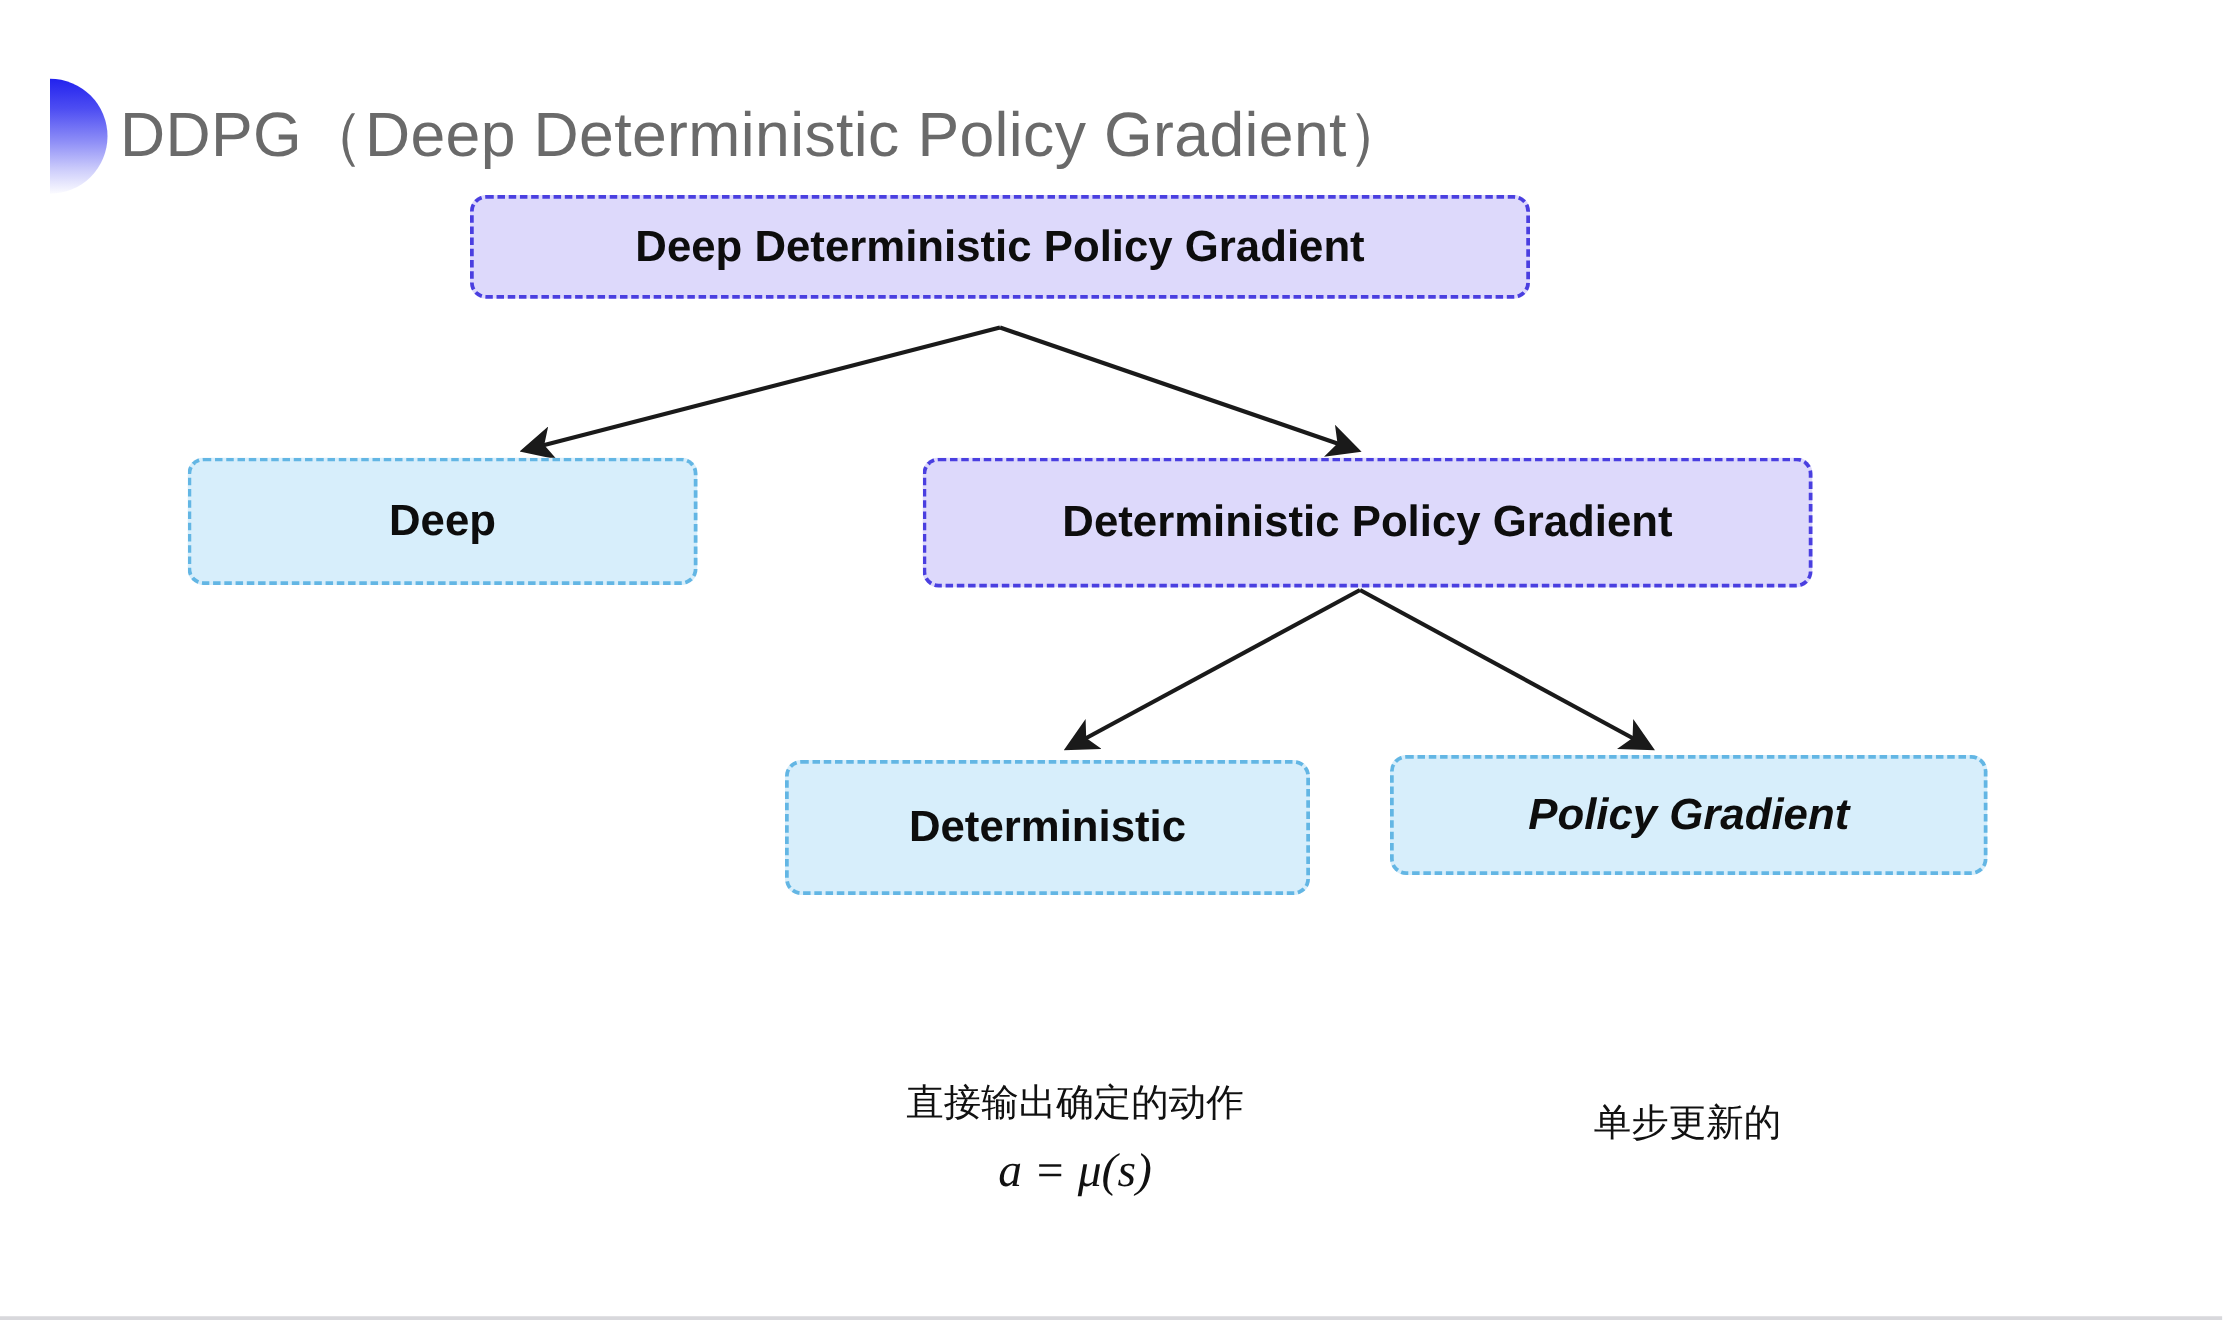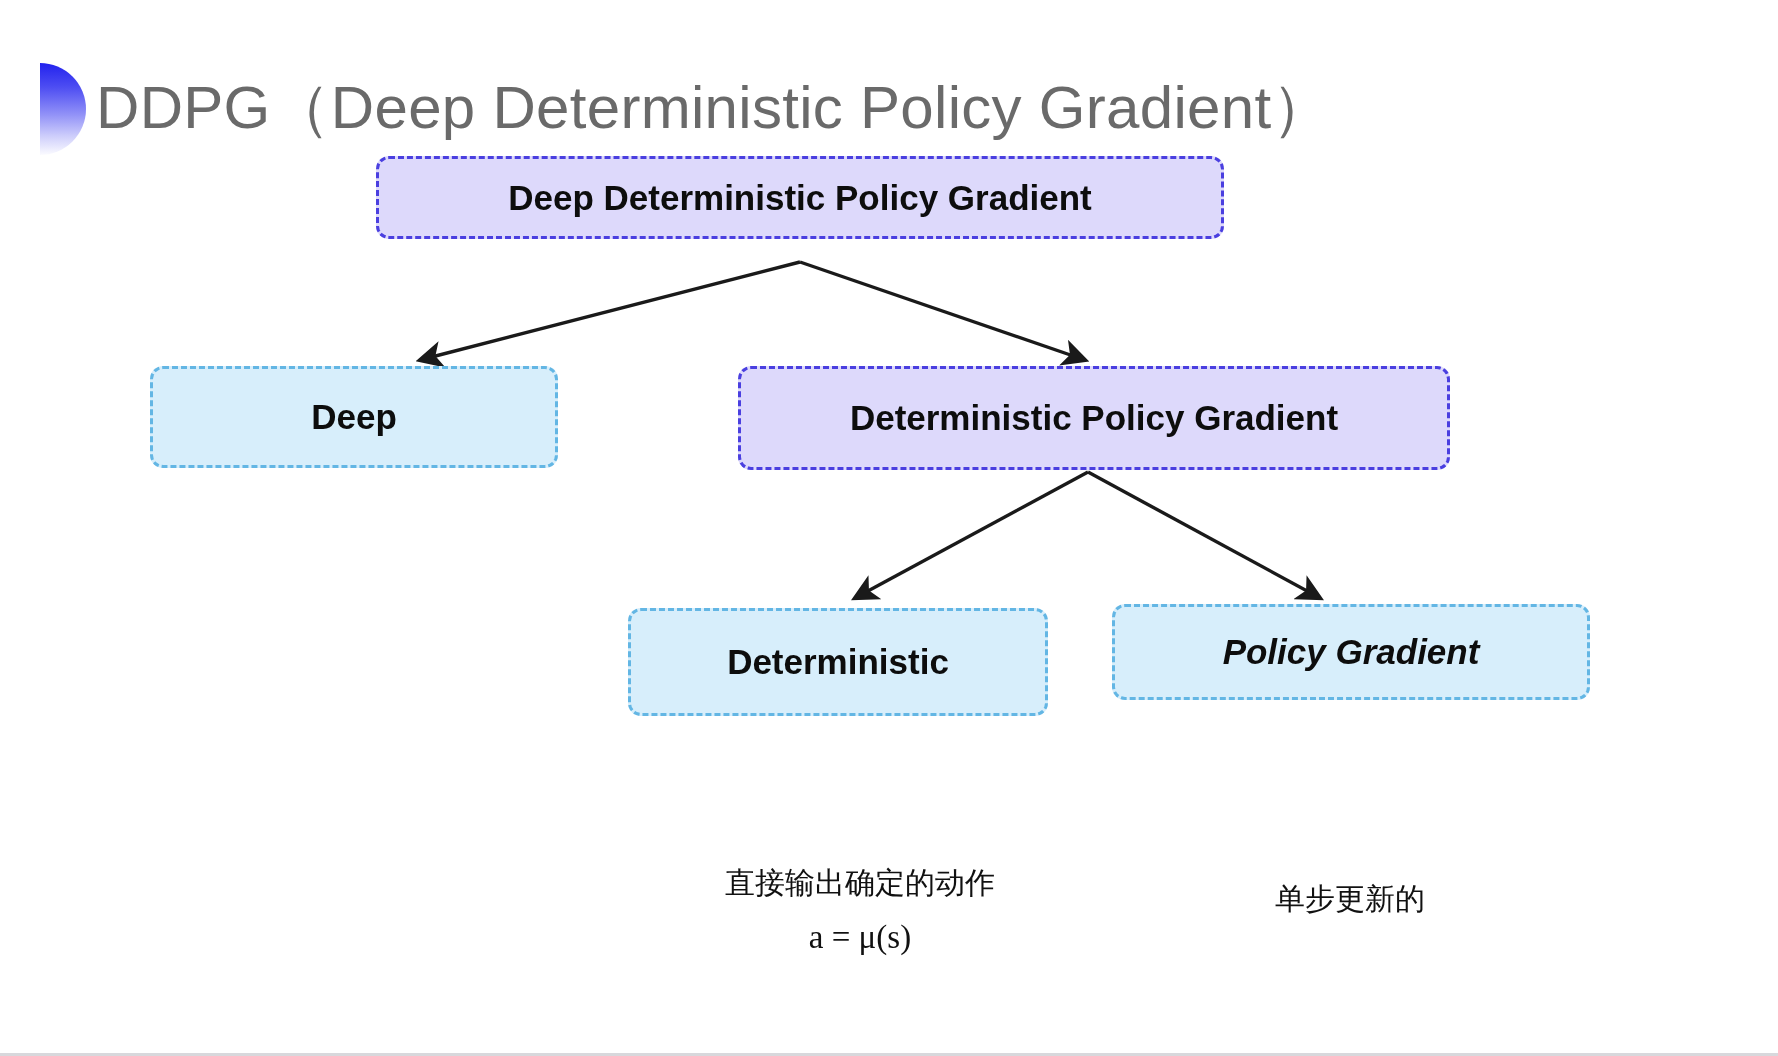--- a/index.html
+++ b/index.html
@@ -36,21 +36,21 @@
     border-top-right-radius: 46px 46px;
     border-bottom-right-radius: 46px 46px;
     border-top-left-radius: 0;
     border-bottom-left-radius: 0;
     background: linear-gradient(180deg, #2222ee 0%, #4d4df2 26%, #8f8ff7 55%, #cfcffb 80%, #fbfbff 100%);
   }
   #title-text {
     position: absolute;
     left: 96px;
     top: 68px;
-    font-size: 60px;
+    font-size: 50px;
     line-height: 80px;
     color: #6a6a6a;
     letter-spacing: 0.3px;
     white-space: nowrap;
     font-weight: 400;
   }
   
   .node {
     position: absolute;
     box-sizing: border-box;
@@ -95,21 +95,22 @@
     line-height: 54px;
     white-space: nowrap;
   }
   .caption .ital {
     font-family: "Liberation Serif", "DejaVu Serif", serif;
     font-style: italic;
     font-size: 32px;
   }
   .caption .math {
     font-family: "Liberation Serif", "DejaVu Serif", serif;
-    font-size: 33px;
+    font-style: italic;
+    font-size: 38px;
   }
   #cap-deep {
     left: 150px;
     top: 830px;
     text-align: center;
     width: 520px;
   }
   #cap-det {
     left: 700px;
     top: 856px;

